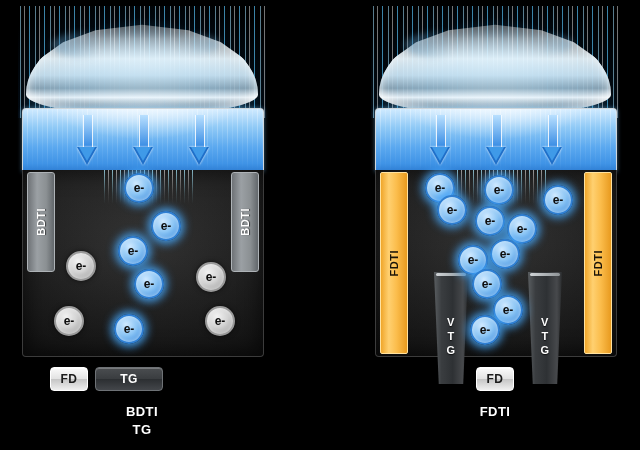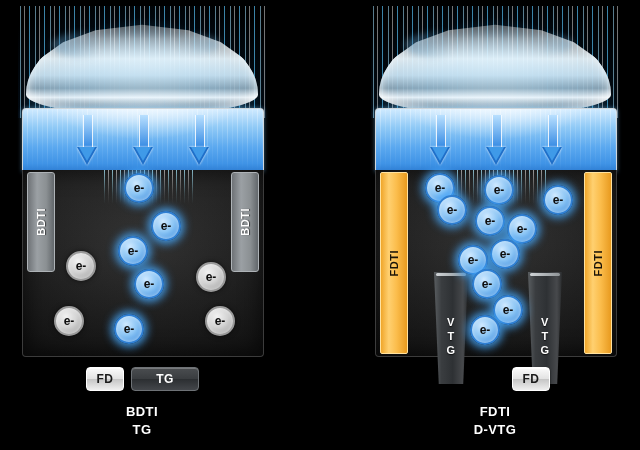--- a/index.html
+++ b/index.html
@@ -127,21 +127,21 @@
         box-shadow:0 2px 4px rgba(0,0,0,.8);
         display:flex;align-items:center;justify-content:center;}
   .vtg .cap{position:absolute;left:2px;top:1px;right:2px;height:3px;
         background:linear-gradient(to right,#cfd3d6,#8e9396);border-radius:2px;}
   .vtg span{color:#fff;font-size:11px;font-weight:bold;line-height:1.25;text-align:center;
         letter-spacing:.5px;text-shadow:0 1px 1px rgba(0,0,0,.7);margin-top:18px;}
 
   
   .btn{position:absolute;height:22px;border-radius:4px;
         display:flex;align-items:center;justify-content:center;
-        font-size:12px;font-weight:bold;letter-spacing:.5px;margin-left:36px;}
+        font-size:12px;font-weight:bold;letter-spacing:.5px;}
   .btn.fd{background:linear-gradient(to bottom,#fbfbfb 0%,#e3e3e3 48%,#c6c6c6 52%,#efefef 100%);
         border:1px solid #ffffff;color:#1a1a1a;
         box-shadow:0 1px 2px rgba(0,0,0,.7), inset 0 1px 0 rgba(255,255,255,.9);}
   .btn.tg{background:linear-gradient(to bottom,#4a4d50 0%,#3a3d40 48%,#2c2f32 52%,#43464a 100%);
         border:1px solid #6e7276;color:#ffffff;
         box-shadow:0 1px 2px rgba(0,0,0,.7), inset 0 1px 0 rgba(255,255,255,.25);}
 
   
   .caption{position:absolute;width:260px;text-align:center;color:#fff;
         font-size:13px;font-weight:bold;line-height:1.35;letter-spacing:.4px;}
@@ -269,16 +269,15 @@
   <div class="btn fd" style="left:50px;top:367px;width:36px;">FD</div>
   <div class="btn tg" style="left:95px;top:367px;width:66px;">TG</div>
   <div class="btn fd" style="left:476px;top:367px;width:36px;">FD</div>
 
   <div class="caption" style="left:12px;top:403px;">
     <div>BDTI</div>
     <div>TG</div>
   </div>
   <div class="caption" style="left:365px;top:403px;">
     <div>FDTI</div>
-    <div>D-VTG</div>
   </div>
 
 </div>
 
 </body></html>

